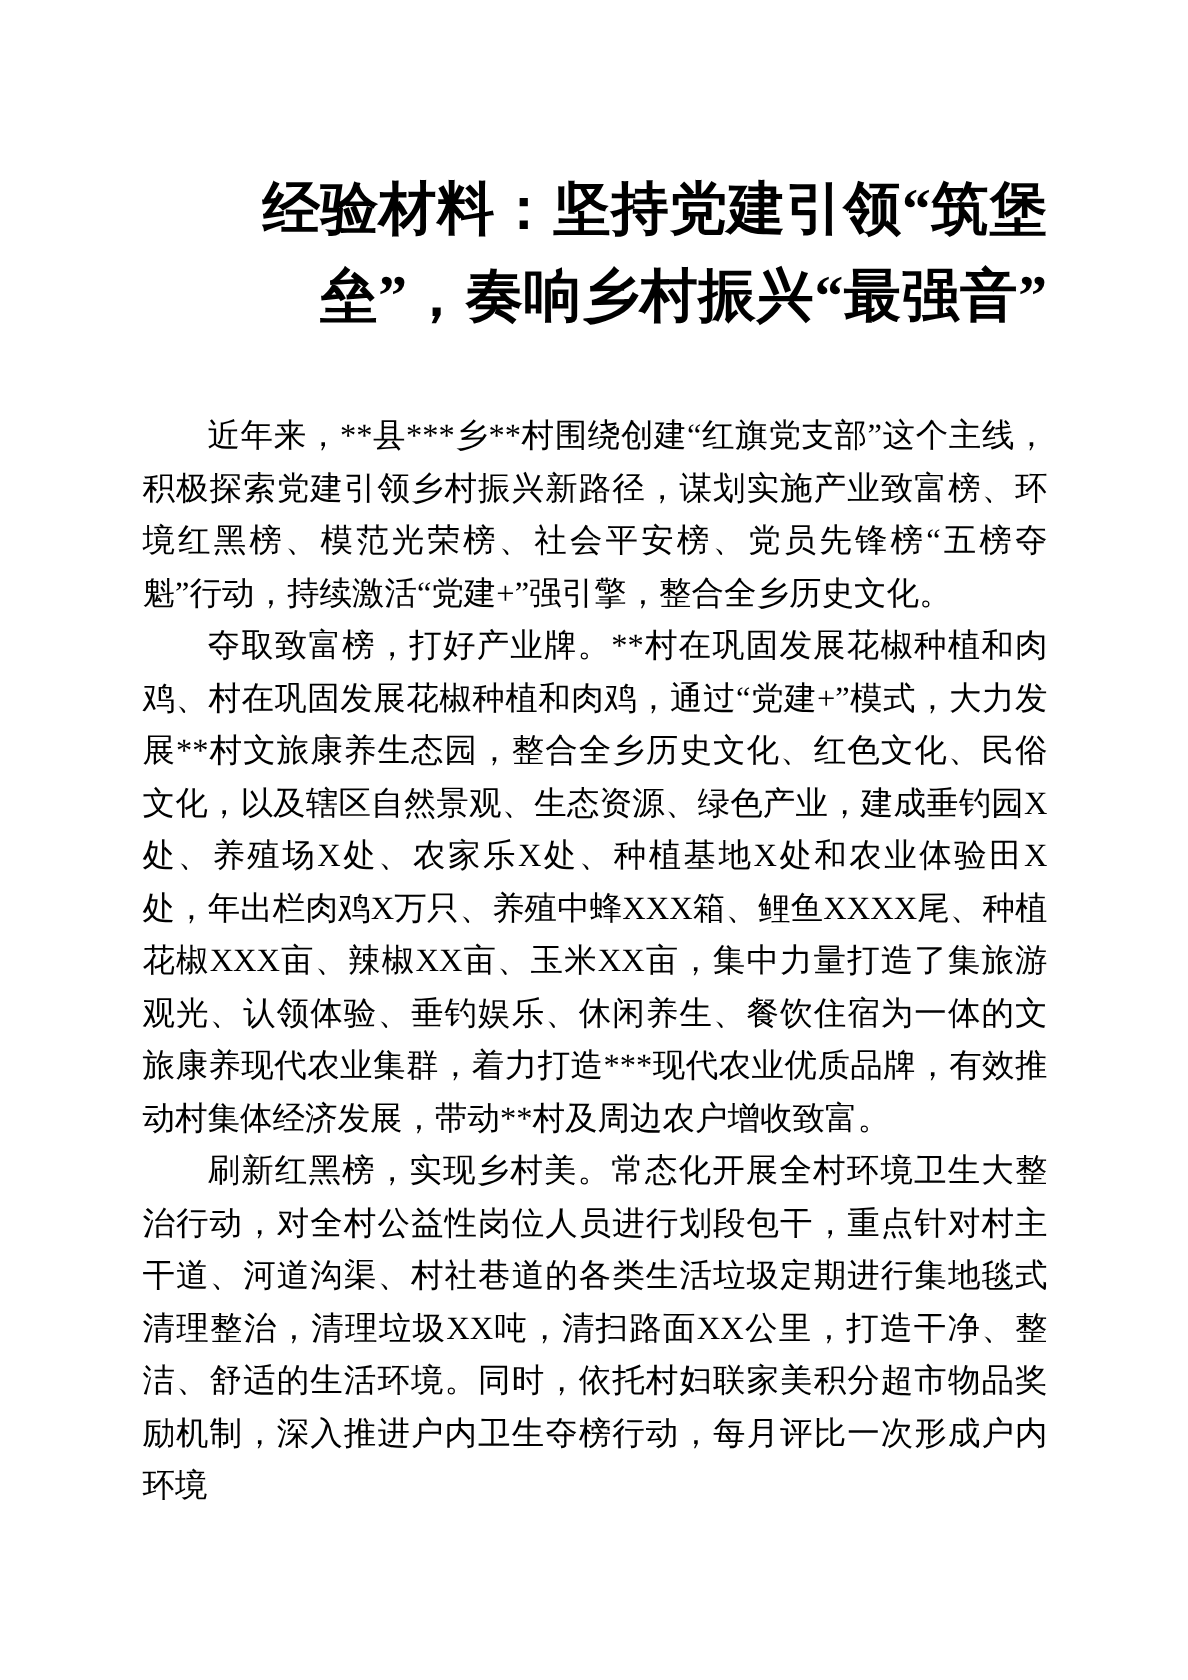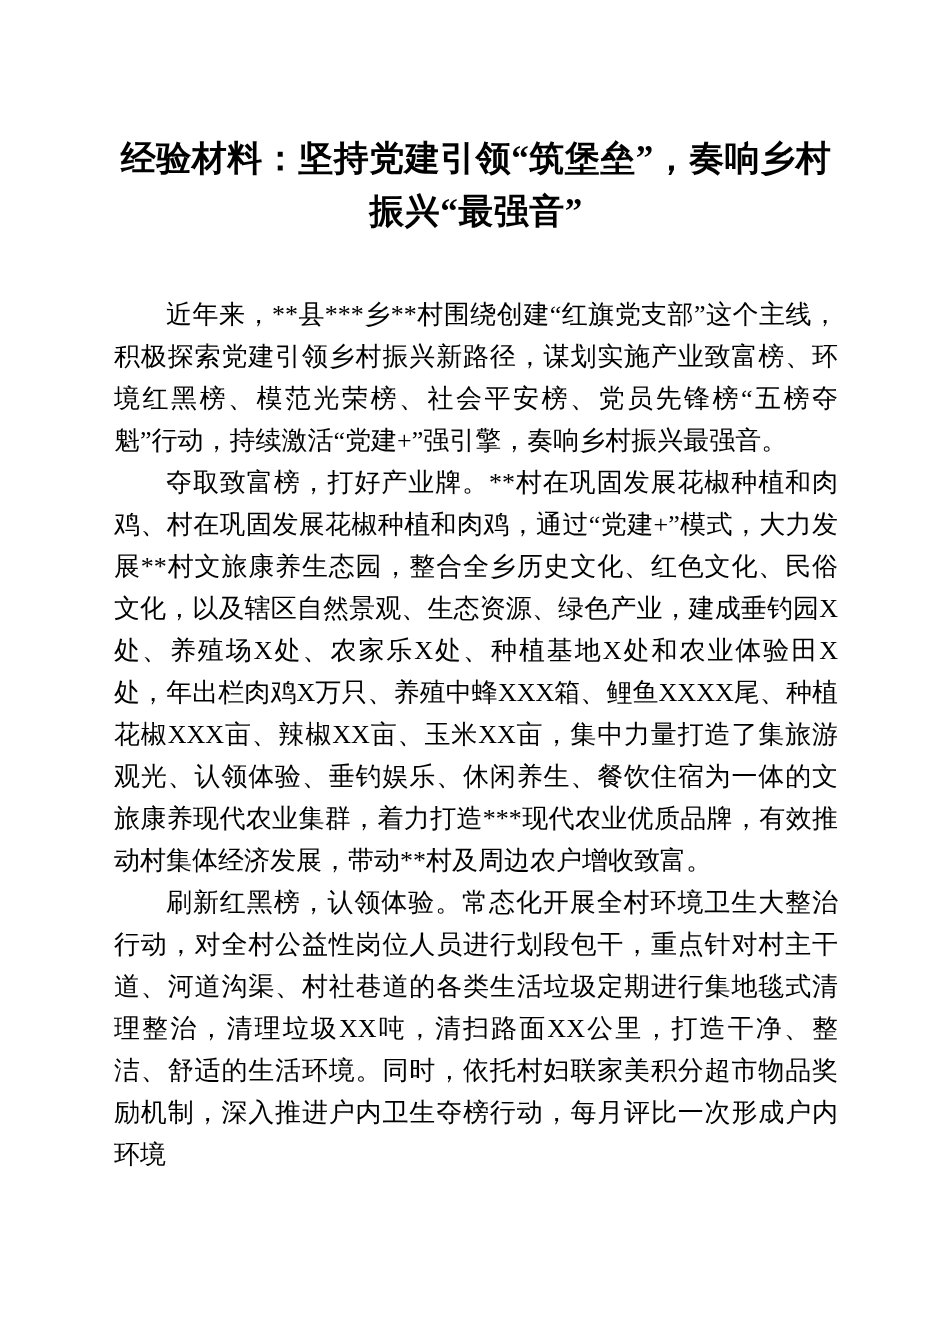--- a/index.html
+++ b/index.html
@@ -12,23 +12,23 @@
     width: 950px;
     height: 1344px;
     background: #ffffff;
     box-sizing: border-box;
     padding: 132px 112px 0 114px;
     font-family: "Liberation Serif", "DejaVu Serif", serif;
     color: #000000;
     overflow: hidden;
   }
   .doc-title {
-    font-size: 35px;
+    font-size: 46px;
     font-weight: bold;
-    text-align: center;
+    text-align: right;
     line-height: 1.52;
     margin: 0 0 56px 0;
     letter-spacing: 0.5px;
   }
   .doc-body {
     font-size: 26px;
     line-height: 42px;
   }
   .doc-paragraph {
     margin: 0;
@@ -38,17 +38,17 @@
     word-break: break-all;
   }
 </style>
 </head>
 <body>
 
 <div class="page">
   <h1 class="doc-title">经验材料：坚持党建引领“筑堡垒”，奏响乡村振兴“最强音”</h1>
 
   <div class="doc-body">
-    <p class="doc-paragraph">近年来，**县***乡**村围绕创建“红旗党支部”这个主线，积极探索党建引领乡村振兴新路径，谋划实施产业致富榜、环境红黑榜、模范光荣榜、社会平安榜、党员先锋榜“五榜夺魁”行动，持续激活“党建+”强引擎，奏响乡村振兴最强音。</p>
+    <p class="doc-paragraph">近年来，**县***乡**村围绕创建“红旗党支部”这个主线，积极探索党建引领乡村振兴新路径，谋划实施产业致富榜、环境红黑榜、模范光荣榜、社会平安榜、党员先锋榜“五榜夺魁”行动，持续激活“党建+”强引擎，整合全乡历史文化。</p>
     <p class="doc-paragraph">夺取致富榜，打好产业牌。**村在巩固发展花椒种植和肉鸡、村在巩固发展花椒种植和肉鸡，通过“党建+”模式，大力发展**村文旅康养生态园，整合全乡历史文化、红色文化、民俗文化，以及辖区自然景观、生态资源、绿色产业，建成垂钓园X处、养殖场X处、农家乐X处、种植基地X处和农业体验田X处，年出栏肉鸡X万只、养殖中蜂XXX箱、鲤鱼XXXX尾、种植花椒XXX亩、辣椒XX亩、玉米XX亩，集中力量打造了集旅游观光、认领体验、垂钓娱乐、休闲养生、餐饮住宿为一体的文旅康养现代农业集群，着力打造***现代农业优质品牌，有效推动村集体经济发展，带动**村及周边农户增收致富。</p>
-    <p class="doc-paragraph">刷新红黑榜，认领体验。常态化开展全村环境卫生大整治行动，对全村公益性岗位人员进行划段包干，重点针对村主干道、河道沟渠、村社巷道的各类生活垃圾定期进行集地毯式清理整治，清理垃圾XX吨，清扫路面XX公里，打造干净、整洁、舒适的生活环境。同时，依托村妇联家美积分超市物品奖励机制，深入推进户内卫生夺榜行动，每月评比一次形成户内环境</p>
+    <p class="doc-paragraph">刷新红黑榜，实现乡村美。常态化开展全村环境卫生大整治行动，对全村公益性岗位人员进行划段包干，重点针对村主干道、河道沟渠、村社巷道的各类生活垃圾定期进行集地毯式清理整治，清理垃圾XX吨，清扫路面XX公里，打造干净、整洁、舒适的生活环境。同时，依托村妇联家美积分超市物品奖励机制，深入推进户内卫生夺榜行动，每月评比一次形成户内环境</p>
   </div>
 </div>
 
 </body></html>

